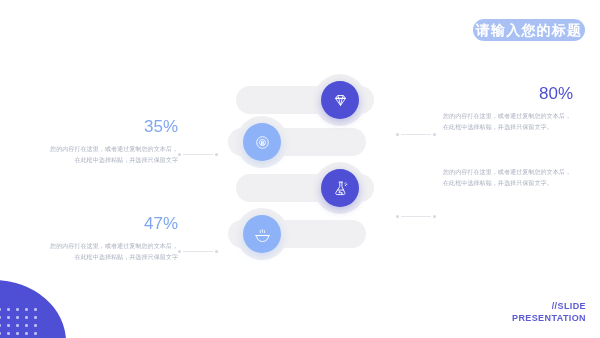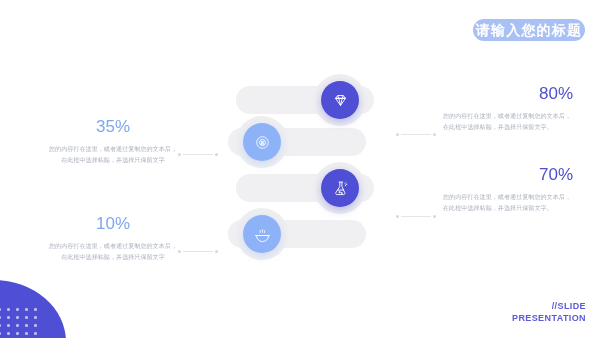--- a/index.html
+++ b/index.html
@@ -109,21 +109,21 @@
     color: #a8aebd;
   }
 
   
   .block.right { left: 443px; text-align: left; }
   .block.right .pct { color: #4f4fd0; text-align: right; }
   .block.r1 { top: 85px; }
   .block.r2 { top: 166px; }
 
   
-  .block.left { left: 48px; text-align: center; }
+  .block.left { left: 48px; text-align: right; }
   .block.left .pct { color: #7fa6ef; }
   .block.l1 { top: 118px; }
   .block.l2 { top: 215px; }
 
   
   .connector {
     position: absolute;
     height: 5px;
     display: flex;
     align-items: center;
@@ -253,31 +253,30 @@
       </span>
     </div>
   </div>
 
   <div class="block right r1">
     <p class="pct">80%</p>
     <p class="desc">您的内容打在这里，或者通过复制您的文本后，在此框中选择粘贴，并选择只保留文字。</p>
   </div>
 
   <div class="block right r2">
-    <p class="pct">70%</p>
     <p class="desc">您的内容打在这里，或者通过复制您的文本后，在此框中选择粘贴，并选择只保留文字。</p>
   </div>
 
   <div class="block left l1">
     <p class="pct">35%</p>
     <p class="desc">您的内容打在这里，或者通过复制您的文本后，在此框中选择粘贴，并选择只保留文字</p>
   </div>
 
   <div class="block left l2">
-    <p class="pct">10%</p>
+    <p class="pct">47%</p>
     <p class="desc">您的内容打在这里，或者通过复制您的文本后，在此框中选择粘贴，并选择只保留文字</p>
   </div>
 
   <div class="connector conn-r1">
     <span class="dot"></span>
     <span class="line"></span>
     <span class="dot"></span>
   </div>
   <div class="connector conn-r2">
     <span class="dot"></span>

